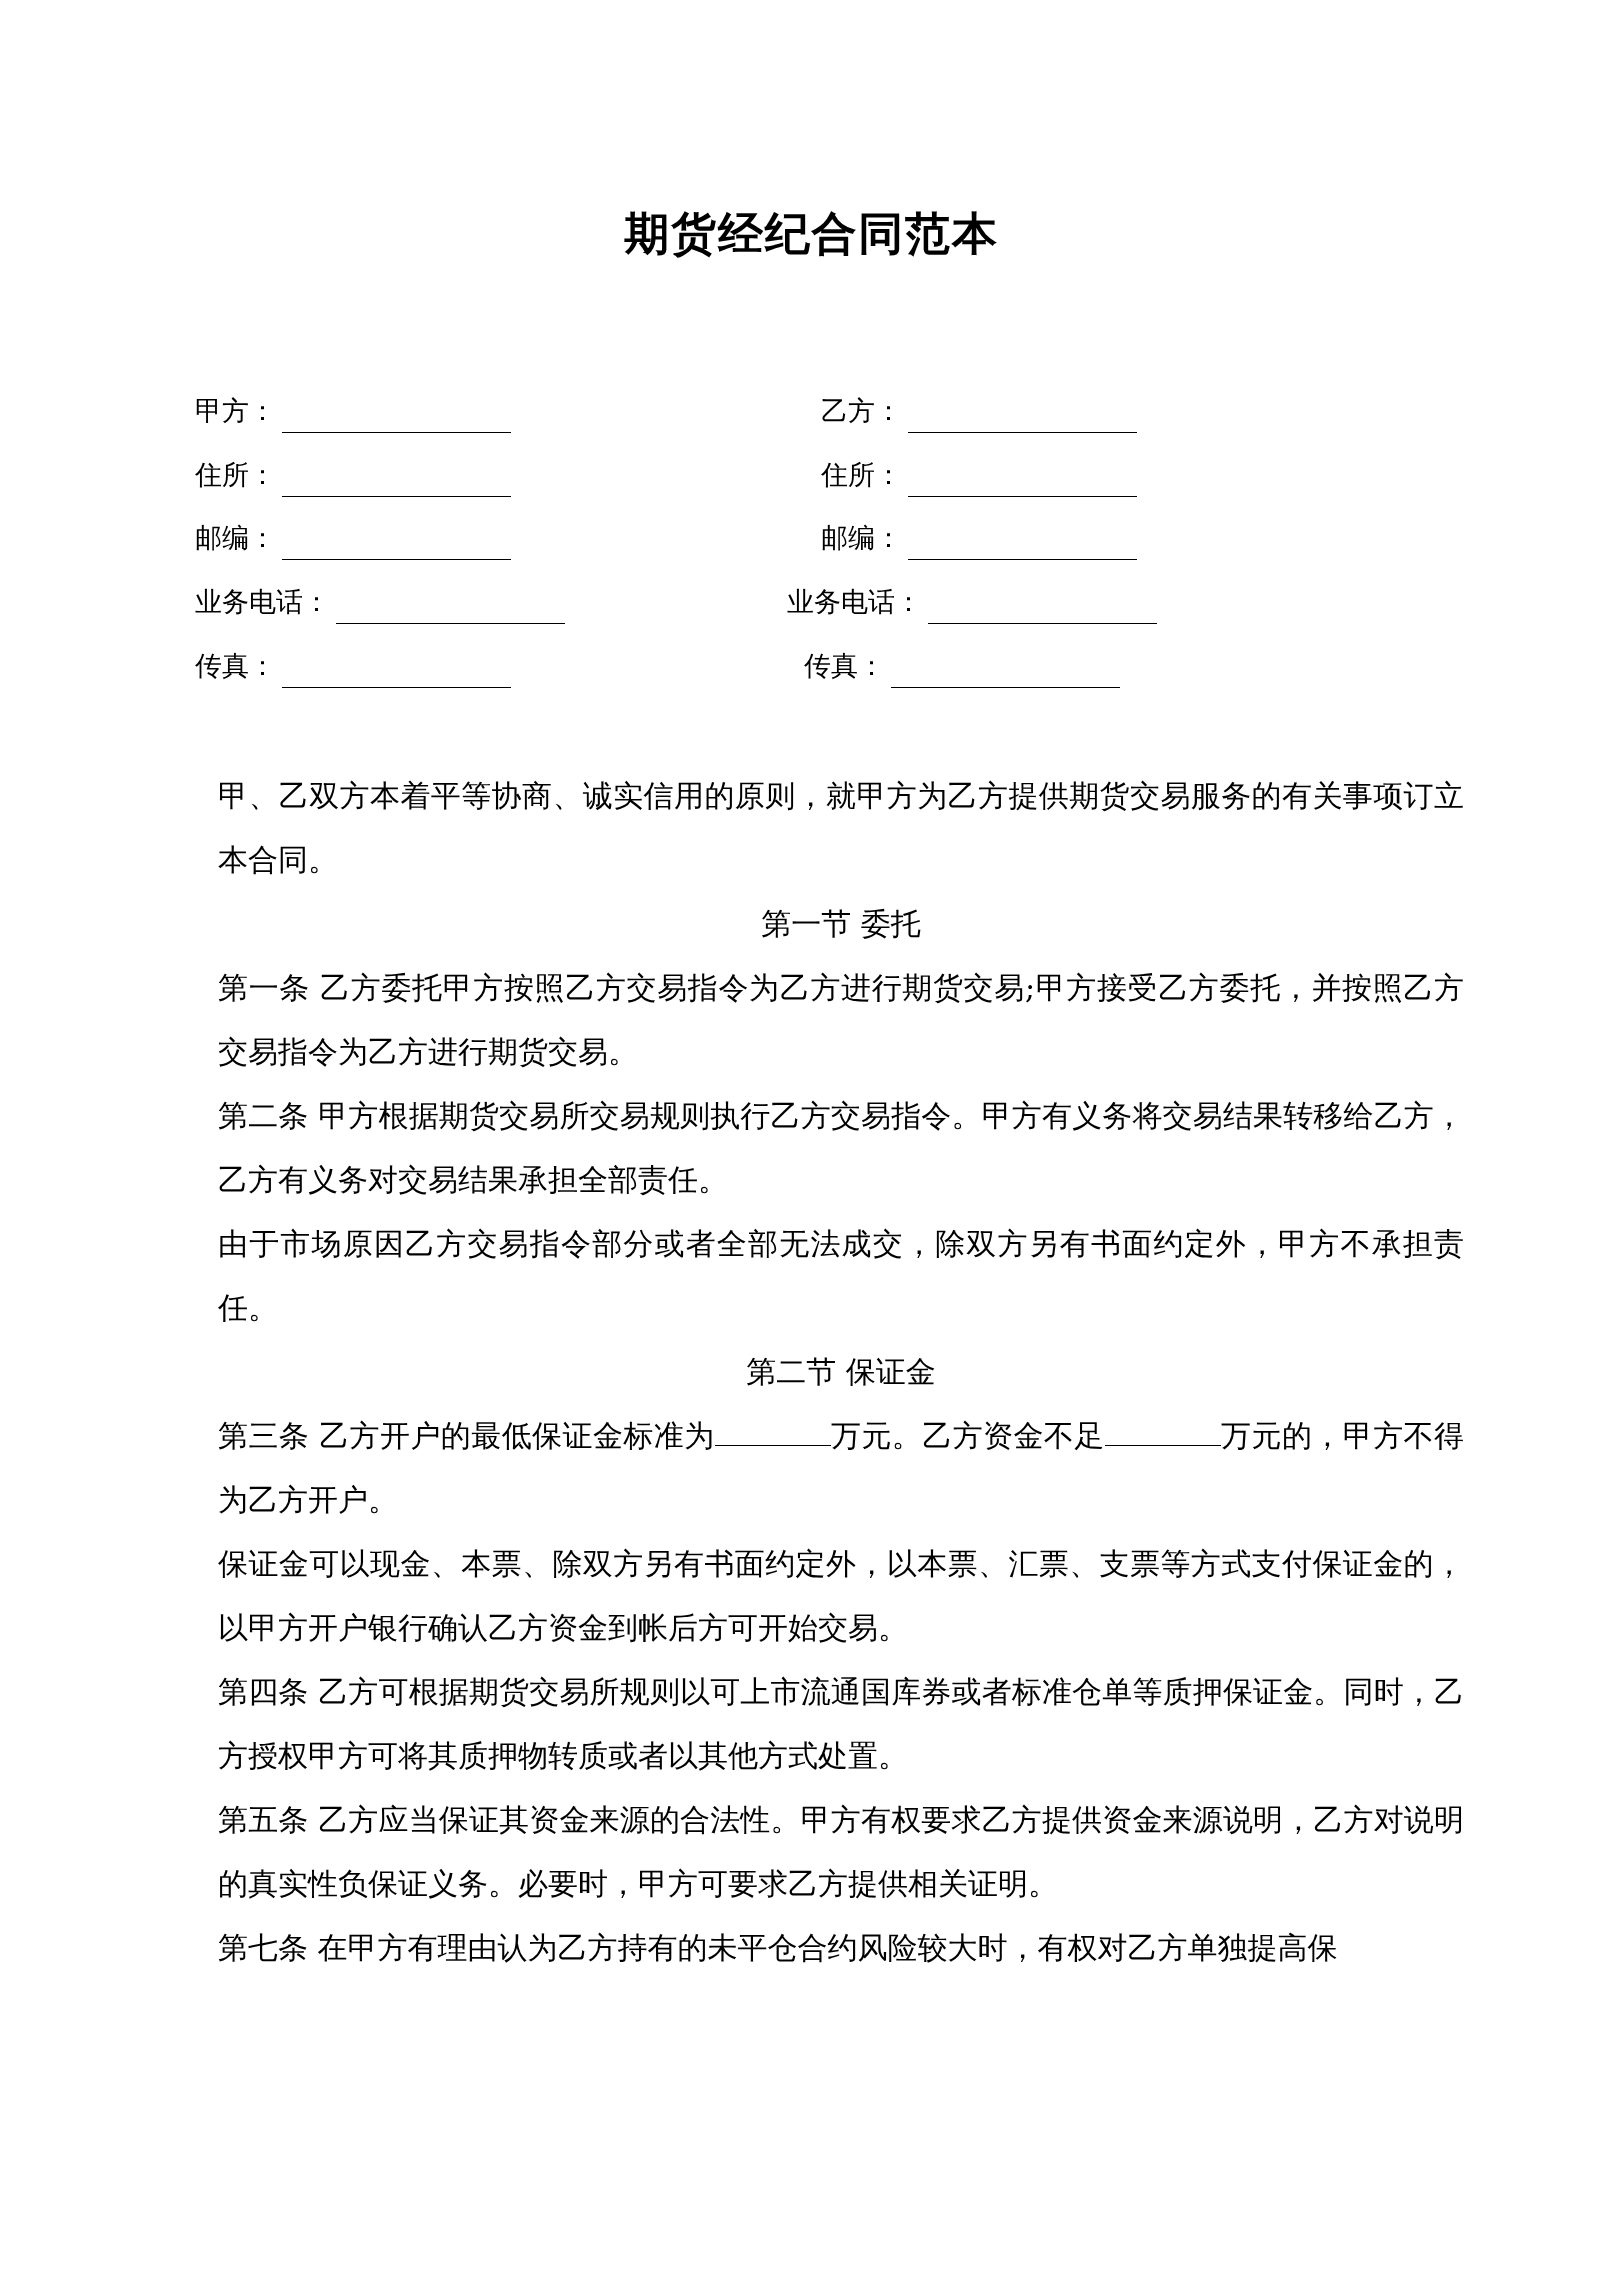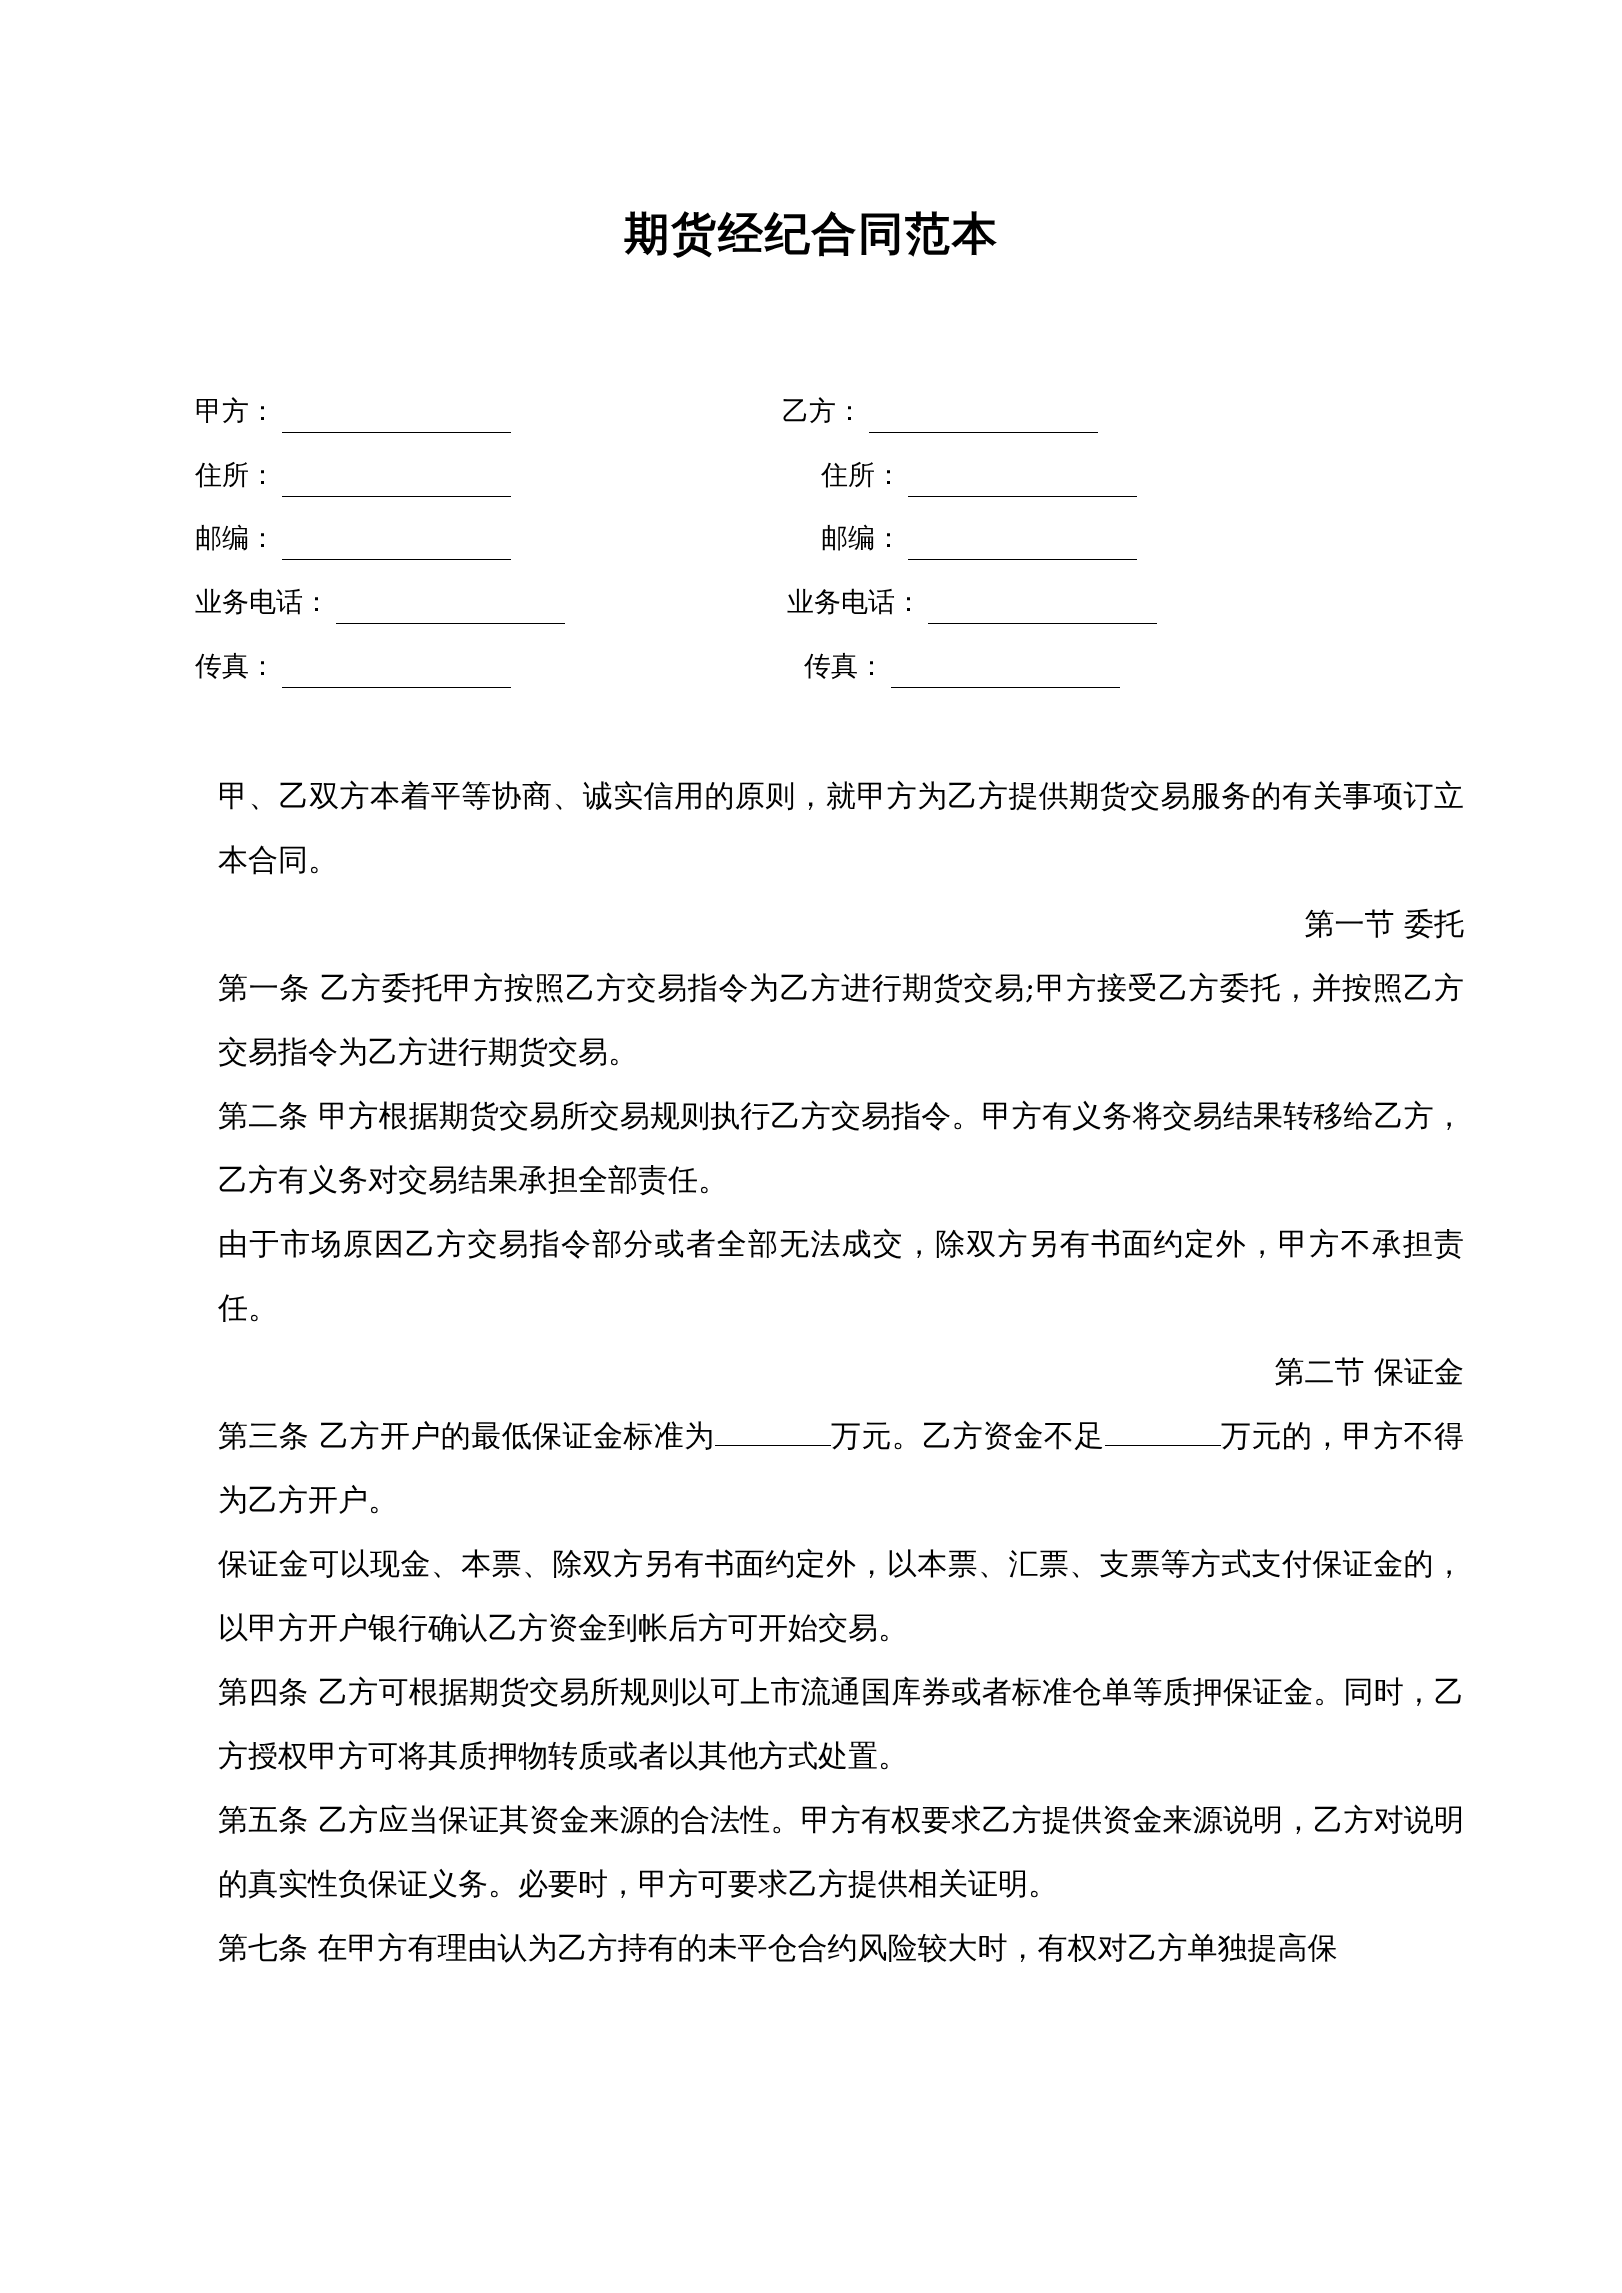--- a/index.html
+++ b/index.html
@@ -60,21 +60,21 @@
       font-size: 30px;
       line-height: 64px;
       margin-left: 23px;
     }
     .body-text p {
       margin: 0;
       text-align: justify;
       text-justify: inter-character;
     }
     .body-text p.nojust {
-      text-align: right;
+      text-align: center;
     }
     .inline-blank {
       display: inline-block;
       width: 116px;
       height: 27px;
       border-bottom: 1.8px solid #000000;
       vertical-align: baseline;
     }
     .footer {
       position: absolute;
@@ -103,21 +103,21 @@
   <div class="party-row" style="left:195px; top:515px;">
     <span class="label">邮编：</span><span class="blank"></span>
   </div>
   <div class="party-row" style="left:195px; top:579px;">
     <span class="label">业务电话：</span><span class="blank"></span>
   </div>
   <div class="party-row" style="left:195px; top:643px;">
     <span class="label">传真：</span><span class="blank"></span>
   </div>
 
-  <div class="party-row" style="left:782px; top:388px;text-align:center;">
+  <div class="party-row" style="left:821px; top:388px;text-align:center;">
     <span class="label">乙方：</span><span class="blank"></span>
   </div>
   <div class="party-row" style="left:821px; top:452px;">
     <span class="label">住所：</span><span class="blank"></span>
   </div>
   <div class="party-row" style="left:821px; top:515px;">
     <span class="label">邮编：</span><span class="blank"></span>
   </div>
   <div class="party-row" style="left:787px; top:579px;">
     <span class="label">业务电话：</span><span class="blank"></span>

